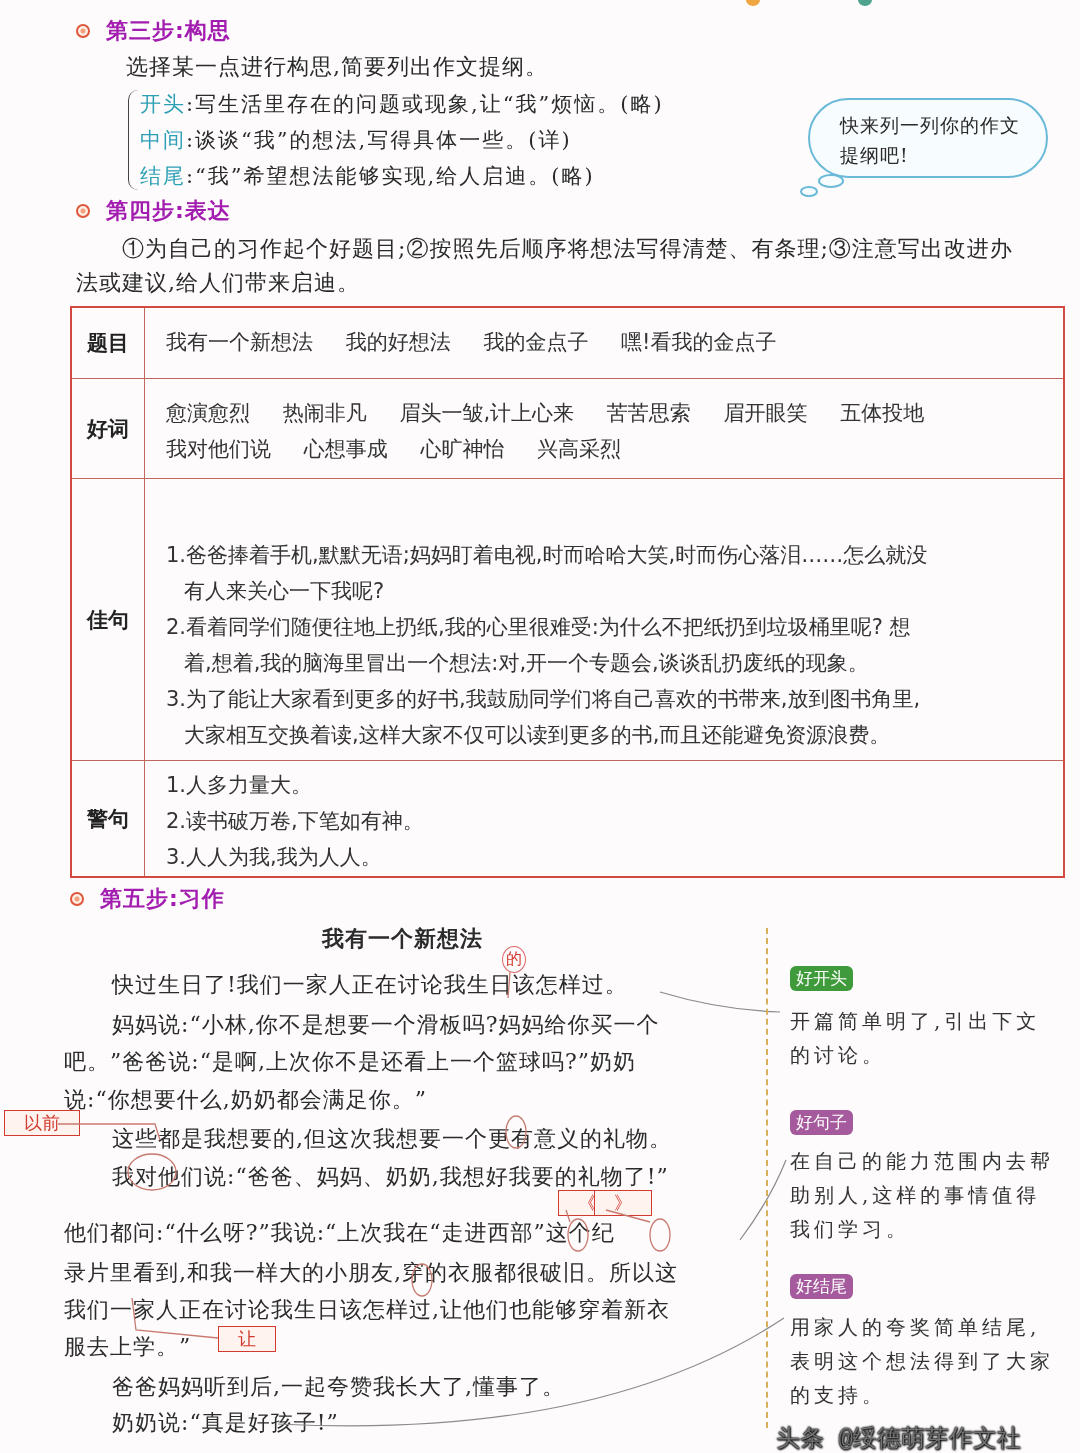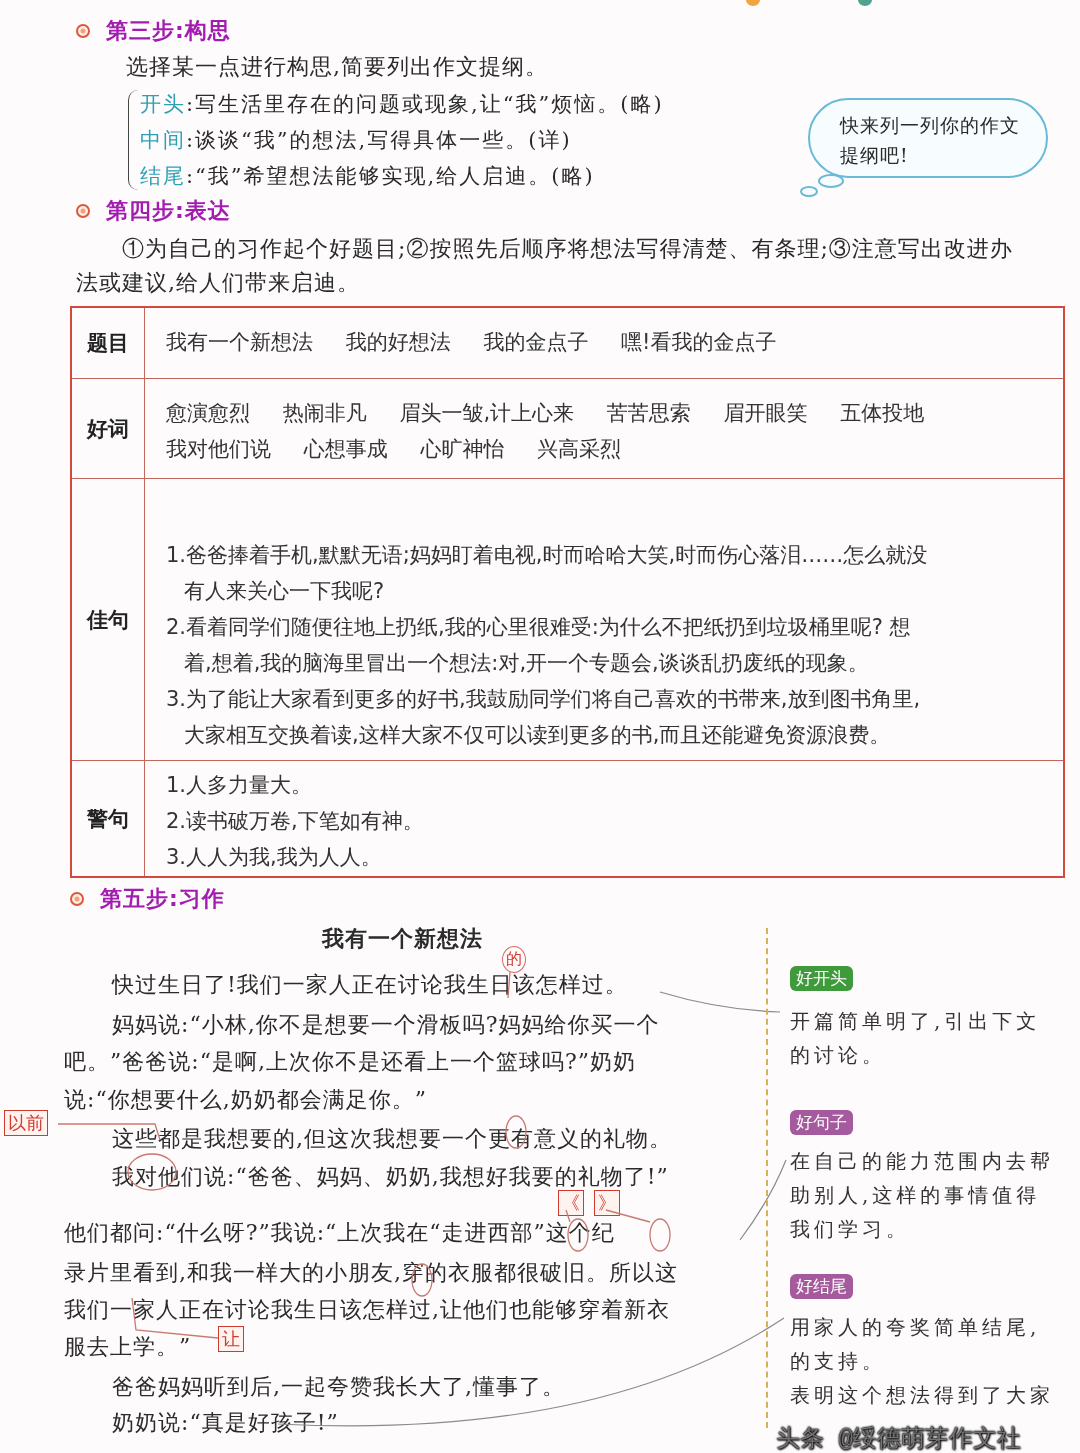--- a/index.html
+++ b/index.html
@@ -49,21 +49,21 @@
     font-weight: bold; font-size: 21px; color: #222;
     border-right: 1.5px solid #c2655a;
   }
   .tbl .cell { position: absolute; left: 94px; right: 12px; font-size: 21px; color: #333; }
   .tbl .line { line-height: 36px; white-space: nowrap; }
   .tbl .indent { padding-left: 18px; }
   .word { display: inline-block; margin-right: 26px; }
 
   .essay { position: absolute; font-size: 22px; letter-spacing: 1px; color: #2b2b2b; white-space: nowrap; }
   .essay-title { font-family: "DejaVu Sans", "Liberation Sans", sans-serif; font-weight: bold; font-size: 22px; }
-  .mark-red { color: #d13a2e; border: 1.5px solid #d13a2e; background: #fff3ef; padding: 0 3px; font-size: 18px; font-family: "DejaVu Sans", "Liberation Sans", sans-serif; }
+  .mark-red { color: #d13a2e; border: 1.5px solid #d13a2e; background: #fff3ef; padding: 0 19px; font-size: 18px; font-family: "DejaVu Sans", "Liberation Sans", sans-serif; }
   .mark-circle { color: #d13a2e; border: 1.5px solid #d66; border-radius: 50%; padding: 2px 3px; font-size: 16px; font-family: "DejaVu Sans", "Liberation Sans", sans-serif; }
   .dash-line { position: absolute; left: 766px; top: 928px; height: 500px; border-left: 2px dashed #d8b05a; }
   .tag {
     position: absolute; color: #fff; font-size: 17px; padding: 1px 6px; border-radius: 6px;
     font-family: "DejaVu Sans", "Liberation Sans", sans-serif;
   }
   .tag.green { background: #3e9a3a; }
   .tag.purple { background: #a45a9c; }
   .note { position: absolute; left: 790px; font-size: 20px; line-height: 34px; letter-spacing: 4px; white-space: nowrap; color: #333; }
   .watermark {
@@ -219,17 +219,17 @@
 <span class="tag purple" style="left:790px;top:1110px;">好句子</span>
 <div class="note" style="top:1144px;">
   <div>在自己的能力范围内去帮</div>
   <div>助别人,这样的事情值得</div>
   <div>我们学习。</div>
 </div>
 
 <span class="tag purple" style="left:790px;top:1274px;">好结尾</span>
 <div class="note" style="top:1310px;">
   <div>用家人的夸奖简单结尾,</div>
+  <div>表明这个想法得到了大家</div>
   <div>的支持。</div>
-  <div>表明这个想法得到了大家</div>
 </div>
 
 <div class="watermark">头条 @绥德萌芽作文社</div>
 
 </body></html>

